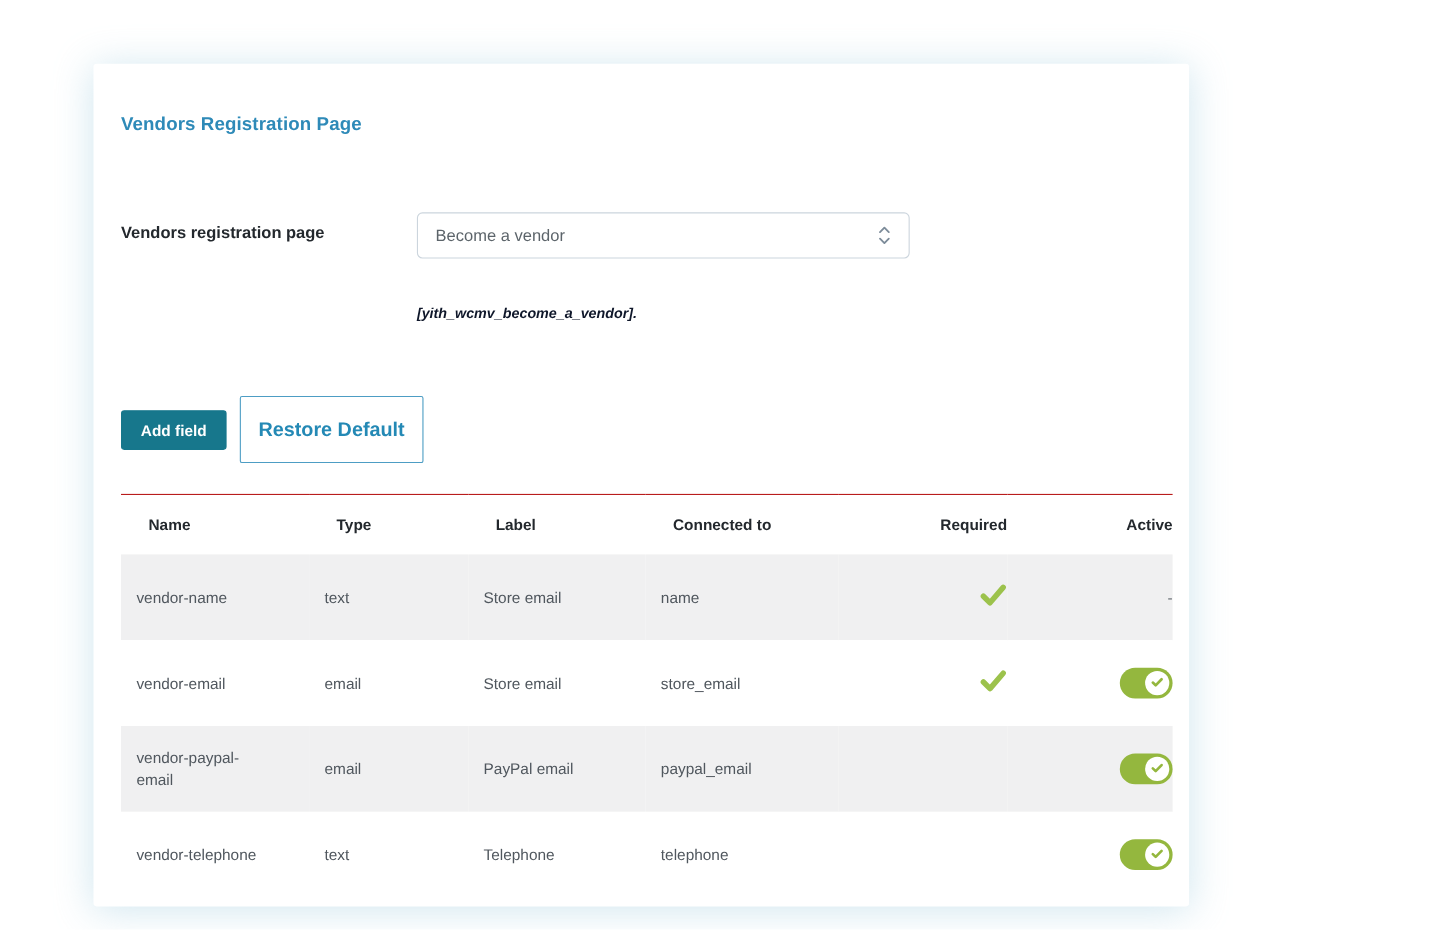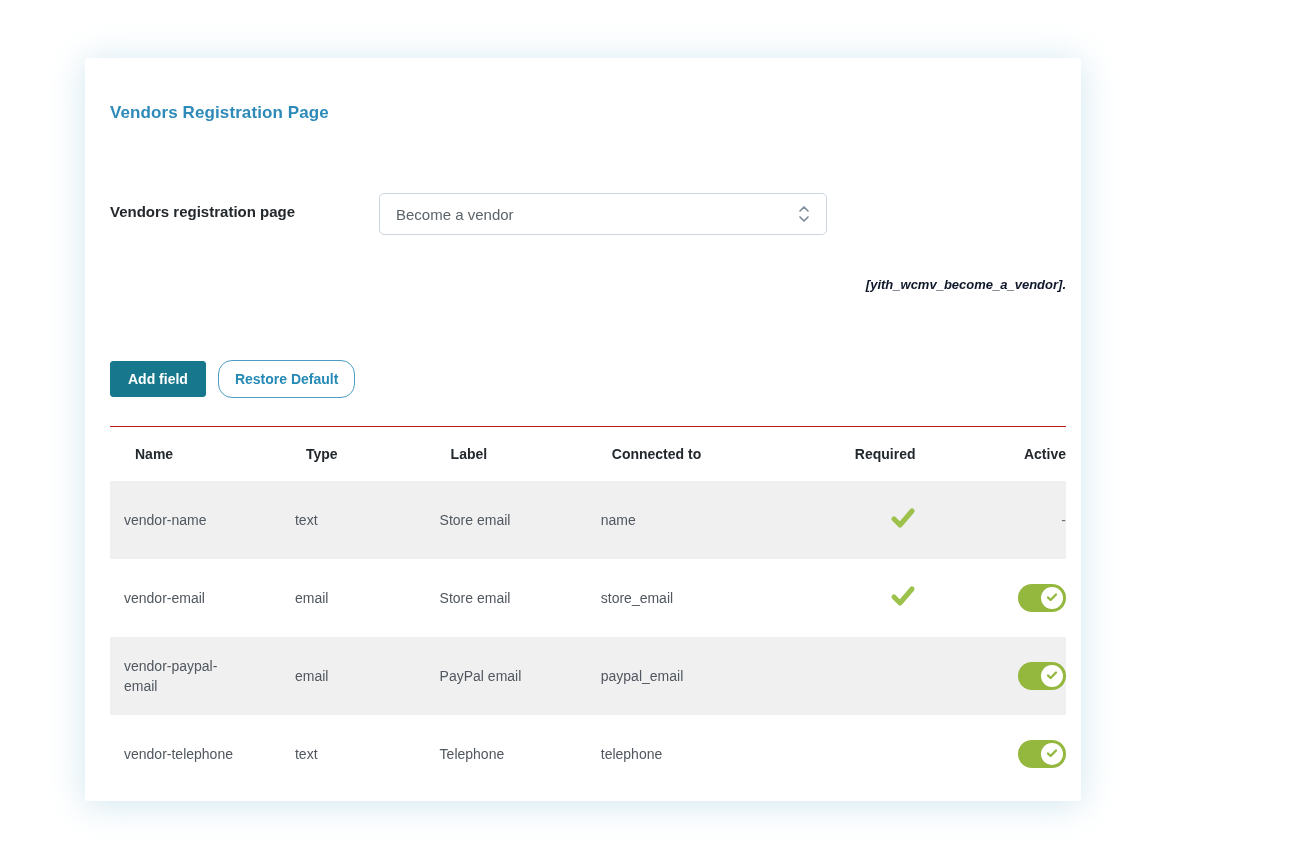--- a/index.html
+++ b/index.html
@@ -26,21 +26,21 @@
   
   .form-row { display: flex; margin-top: 70px; align-items: flex-start; }
   .field-label {
     width: 269px;
     flex: 0 0 269px;
     font-size: 15px;
     font-weight: 700;
     color: #23282d;
     padding-top: 10px;
   }
-  .field-control { flex: 1 1 auto; min-width: 0; text-align: right; }
+  .field-control { flex: 1 1 auto; min-width: 0; }
   .select {
     width: 448px; height: 42px;
     border: 1px solid #ccd5dd;
     border-radius: 5px;
     background: #ffffff;
     display: flex; align-items: center; justify-content: space-between;
     padding: 0 16px;
     cursor: pointer;
   }
   .select-value { font-size: 15px; color: #5c646a; }
@@ -63,24 +63,24 @@
     border-radius: 3px;
     font-family: "Liberation Sans", sans-serif;
     font-size: 14px; font-weight: 700;
     padding: 9px 17px;
     cursor: pointer;
   }
   .btn-secondary {
     background: #ffffff;
     color: #2489b5;
     border: 1px solid #4d9dc4;
-    border-radius: 14px;
+    border-radius: 2px;
     font-family: "Liberation Sans", sans-serif;
-    font-size: 14px; font-weight: 700;
-    padding: 10px 16px;
+    font-size: 18px; font-weight: 700;
+    padding: 19px 16px;
     cursor: pointer;
   }
   
   table.fields-table {
     margin-top: 28px;
     width: 100%;
     border-collapse: collapse;
     border-top: 1px solid #b91c1c;
   }
   .fields-table th {

